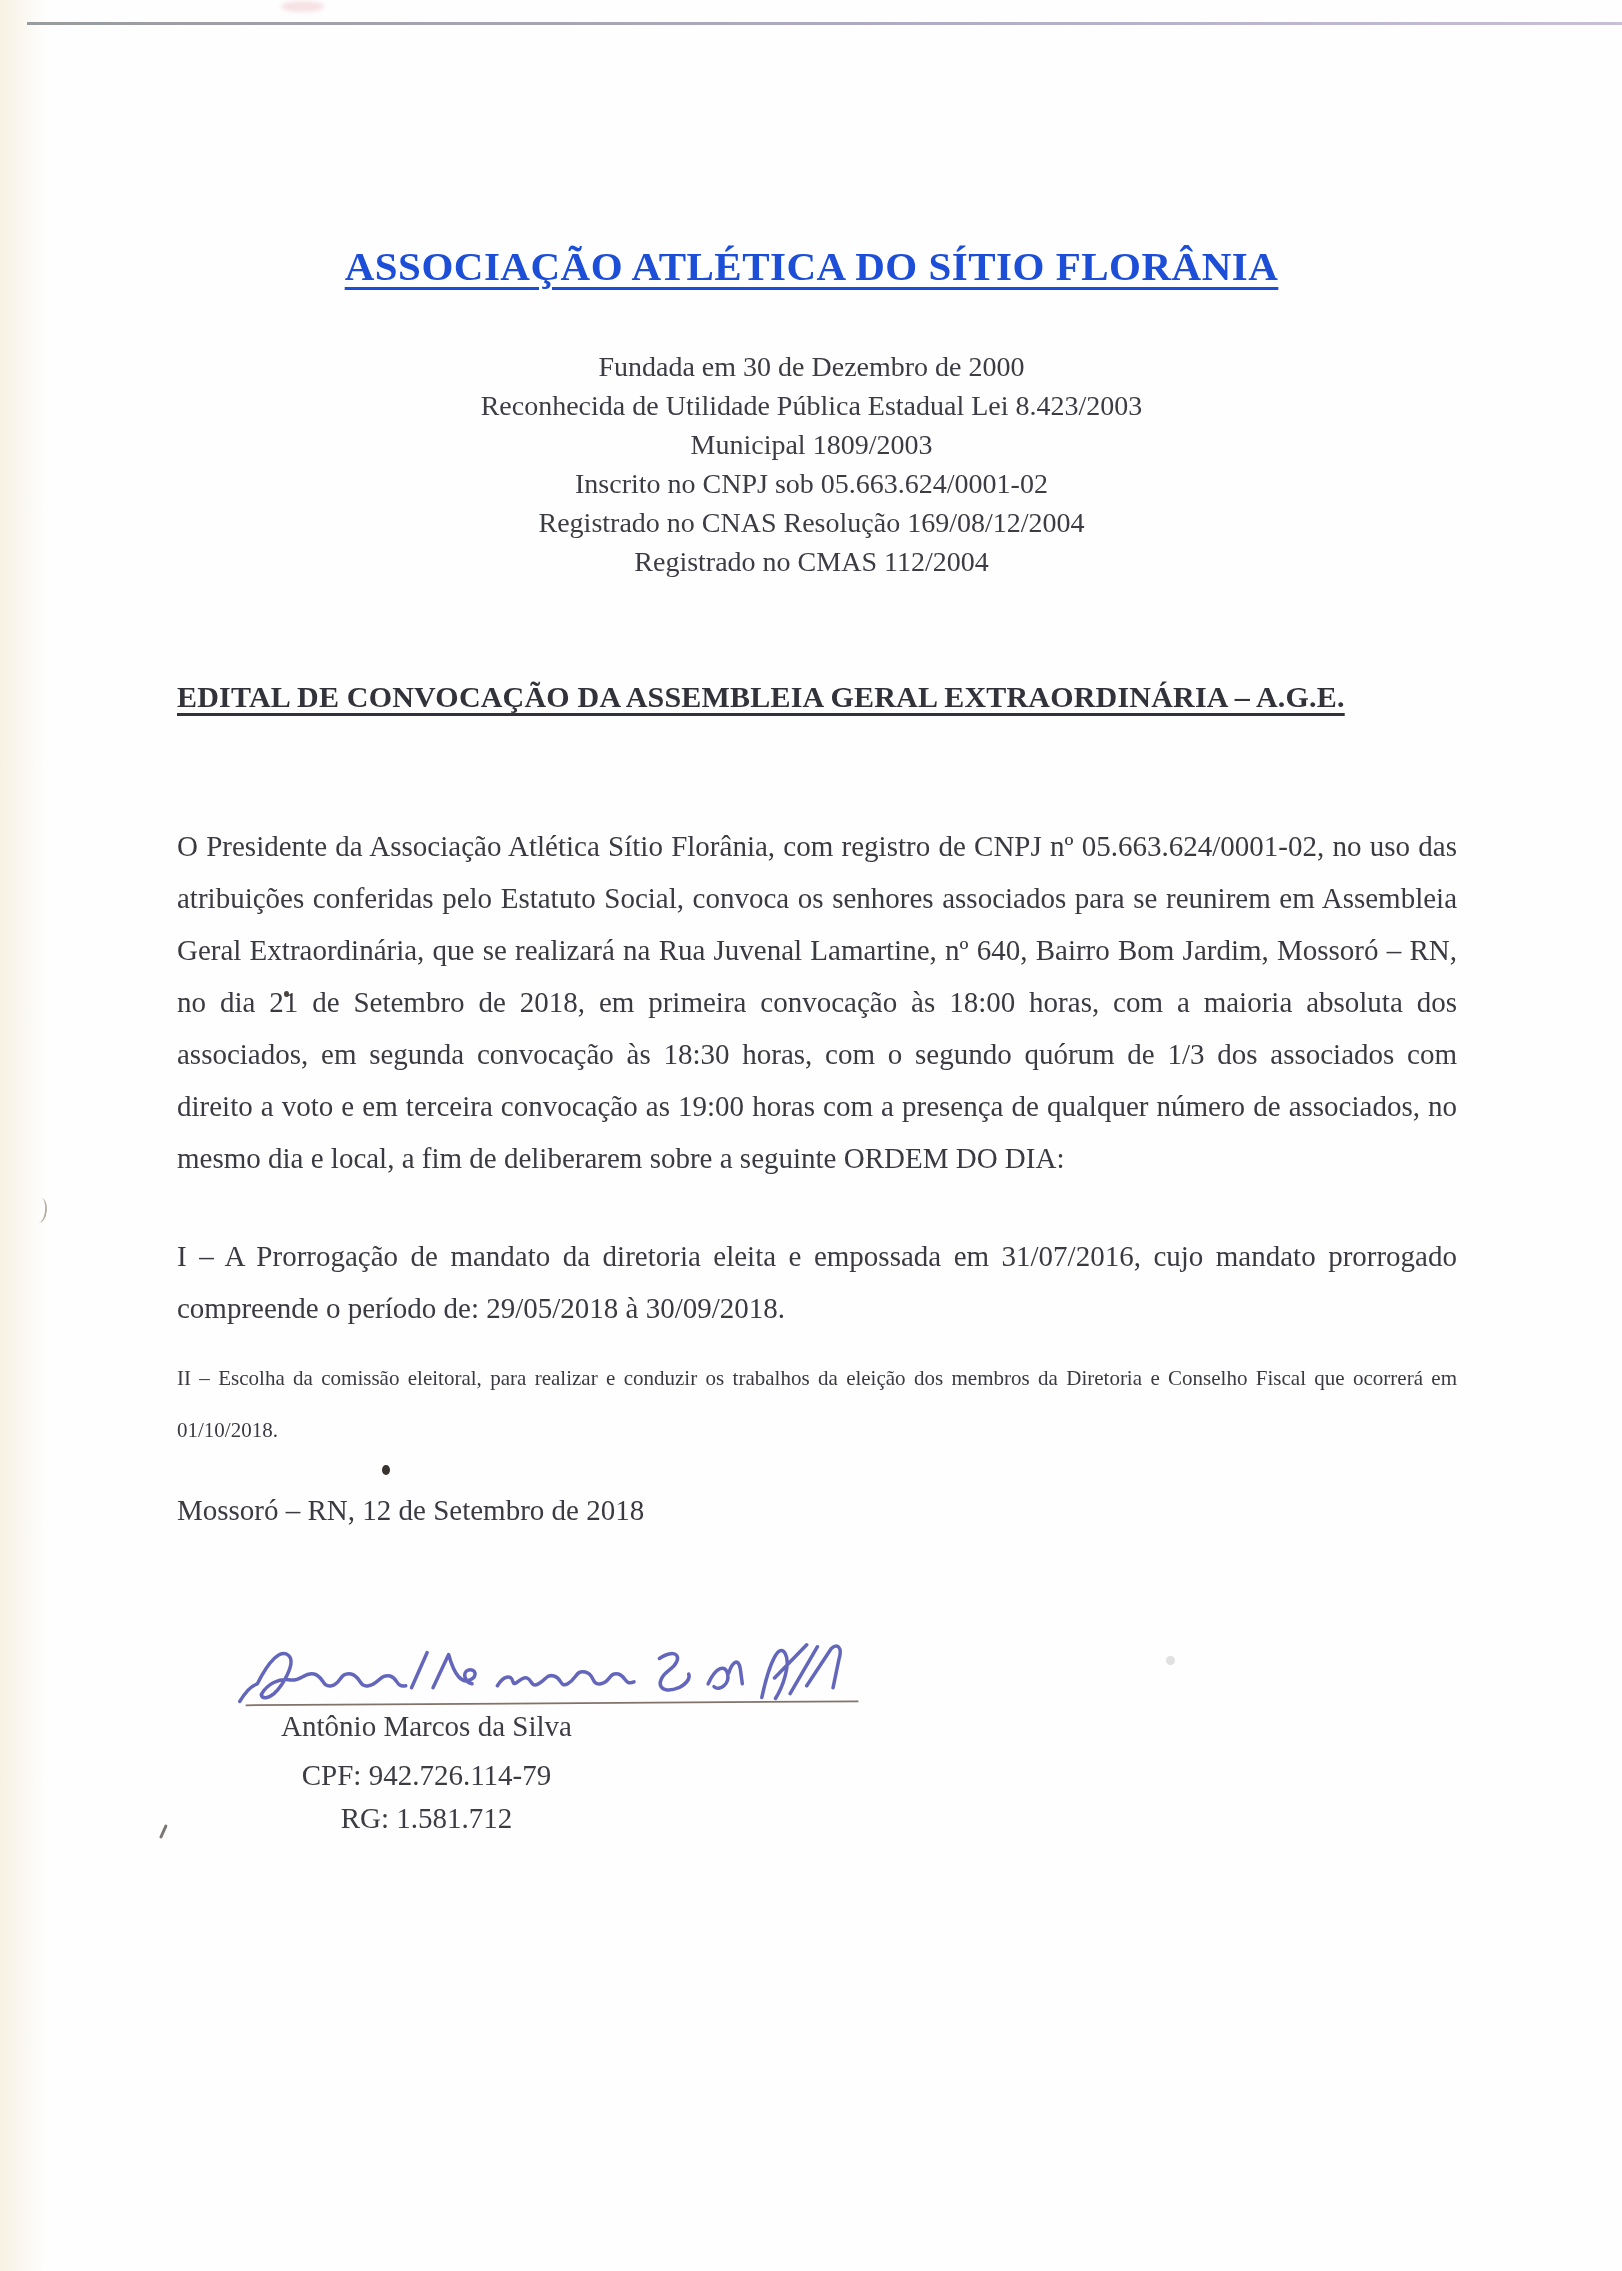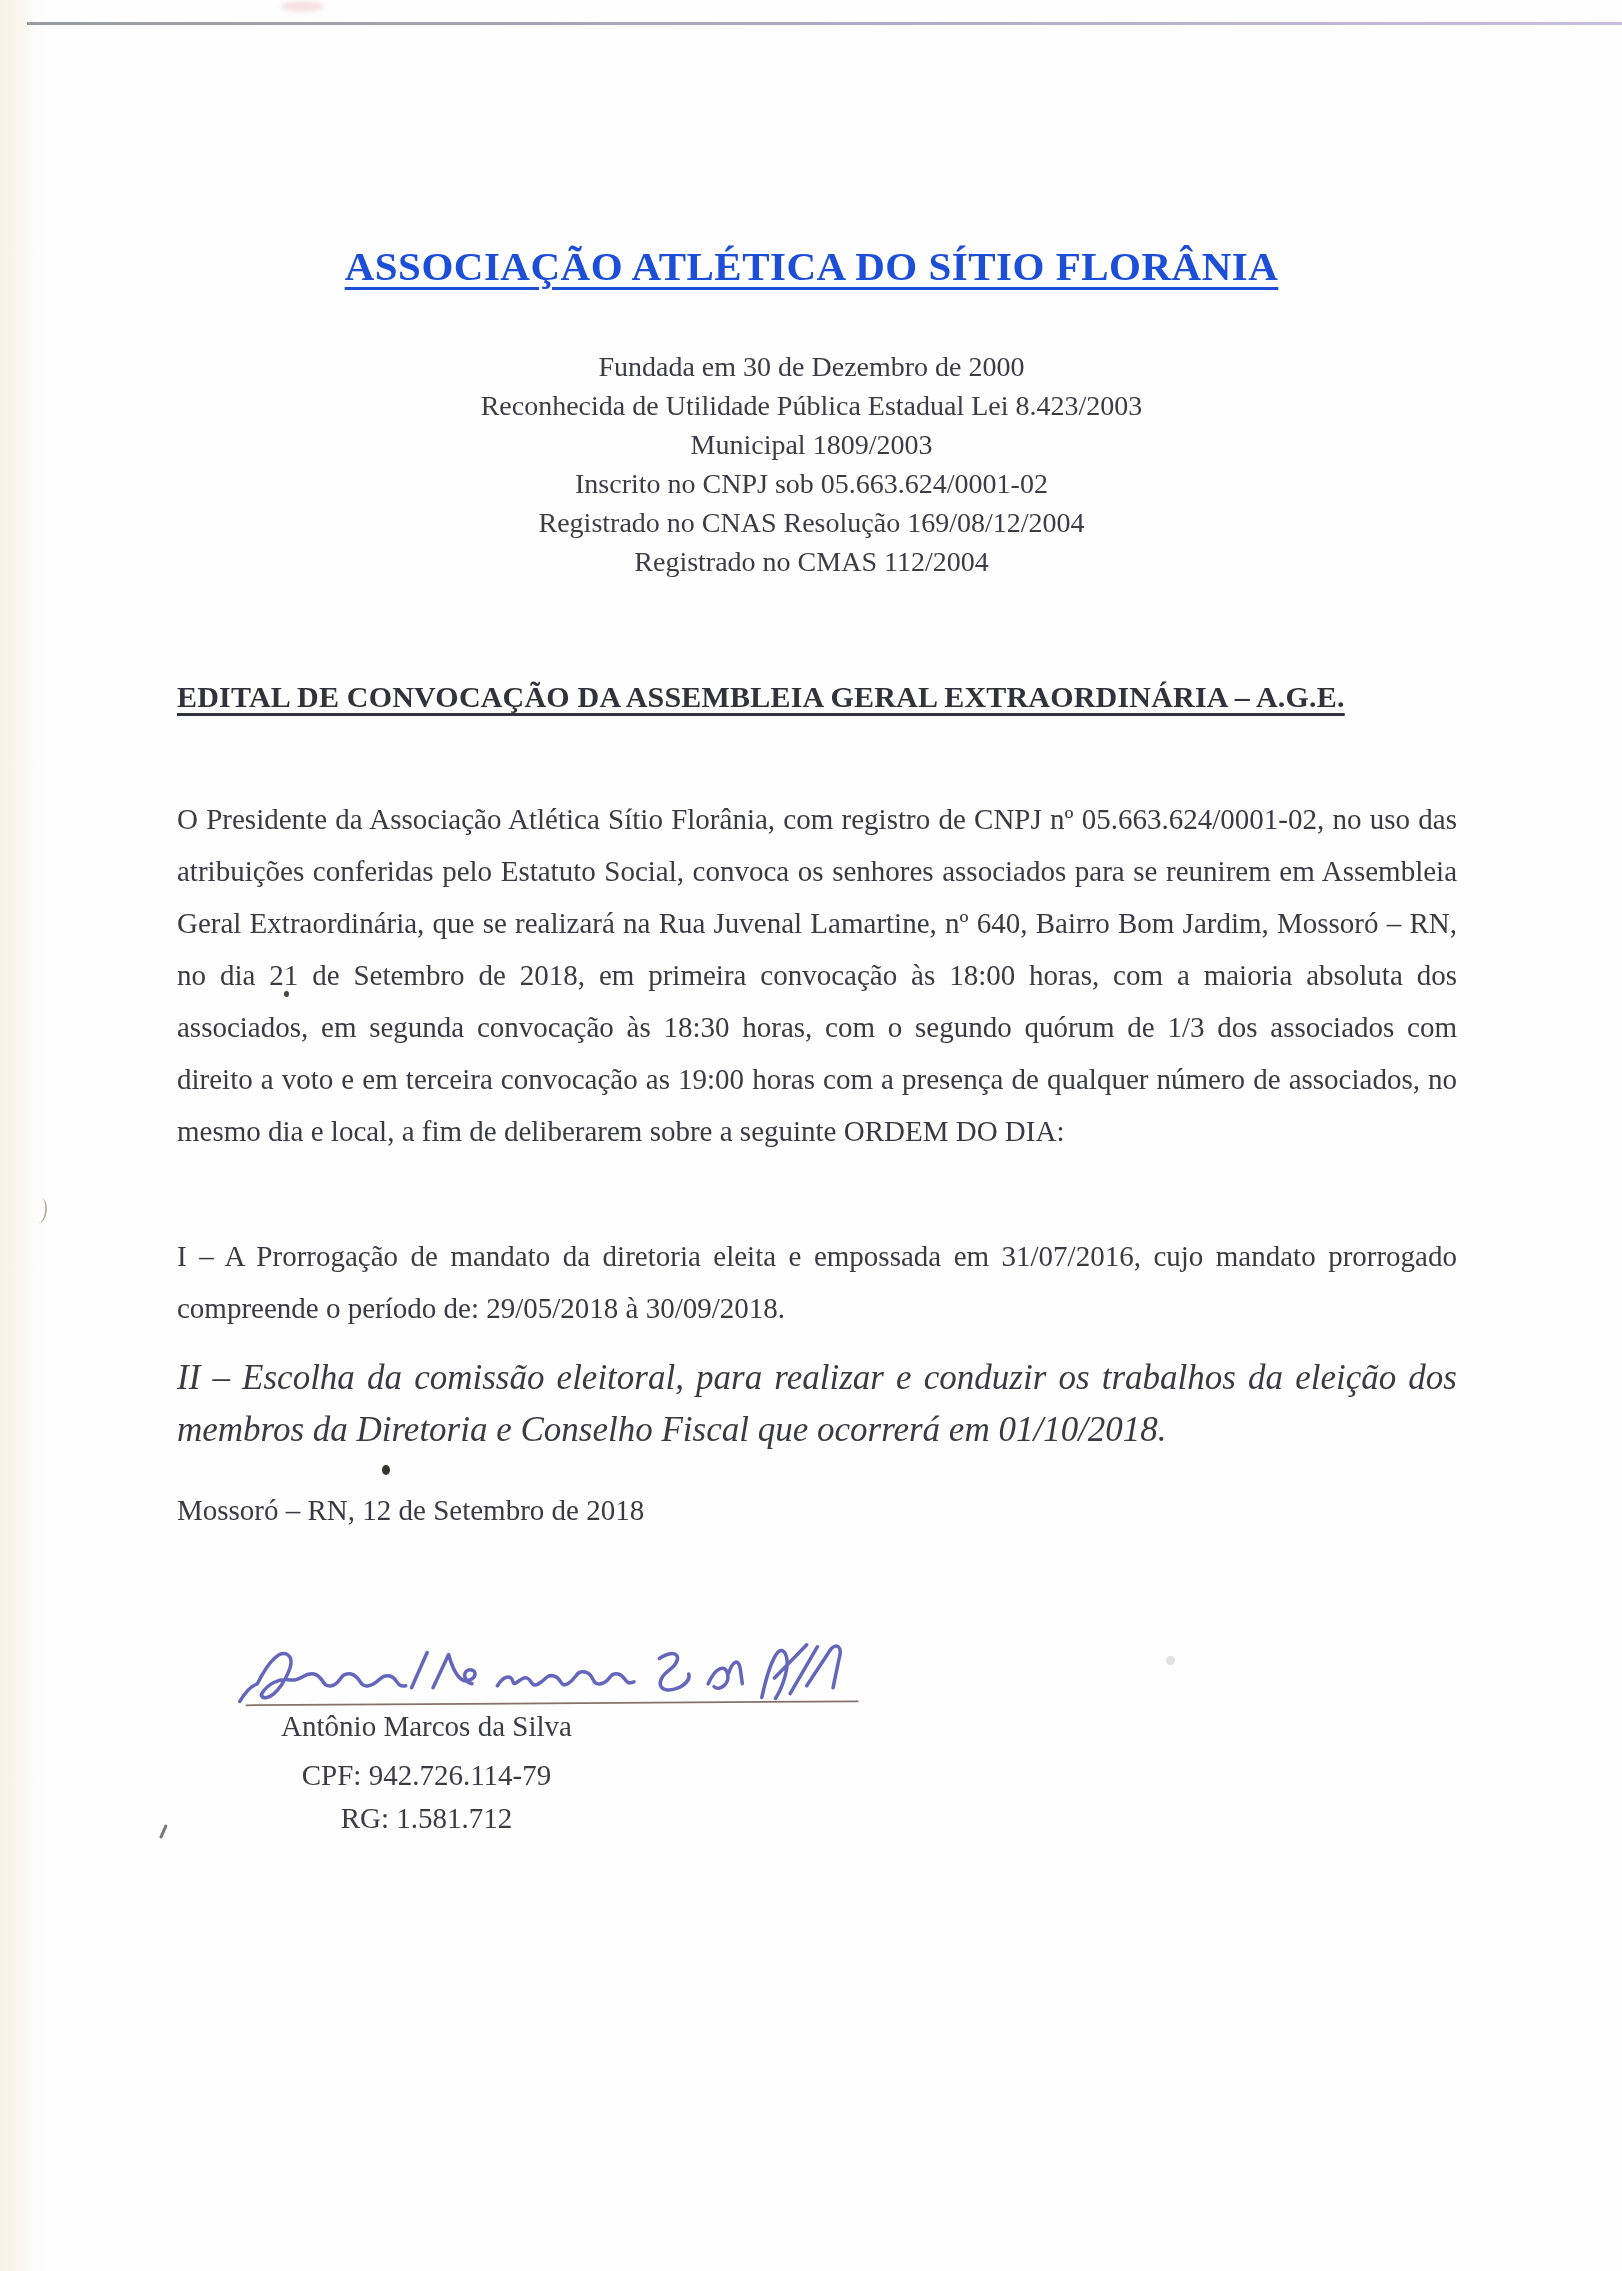--- a/index.html
+++ b/index.html
@@ -35,26 +35,26 @@
   .org-title{position:absolute;top:242px;left:0;width:100%;text-align:center;
     font-weight:bold;font-size:41px;letter-spacing:0.5px;color:#1d4ed8;}
   .org-title span{text-decoration:underline;text-underline-offset:6.8px;
     text-decoration-thickness:3.4px;}
   .org-header{position:absolute;top:347px;left:0;width:100%;text-align:center;
     font-size:28px;line-height:39px;color:#3c3c45;}
   .section-heading{position:absolute;top:680px;left:177px;width:1285px;
     font-weight:bold;font-size:30px;letter-spacing:0.2px;color:#32323a;}
   .section-heading span{text-decoration:underline;text-underline-offset:5.9px;
     text-decoration-thickness:2.9px;}
-  .body-par{position:absolute;top:793px;left:177px;width:1280px;
+  .body-par{position:absolute;top:820px;left:177px;width:1280px;
     font-size:29px;line-height:52px;text-align:justify;}
   .agenda-1{position:absolute;top:1230px;left:177px;width:1280px;
     font-size:29px;line-height:52px;text-align:justify;}
   .agenda-2{position:absolute;top:1352px;left:177px;width:1280px;
-    font-size:35px;line-height:52px;text-align:justify;font-style:italic;}
+    font-size:21px;line-height:52px;text-align:justify;}
   .date-line{position:absolute;top:1494px;left:177px;font-size:29px;}
 
   .signature-area{position:absolute;left:232px;top:1627px;width:644px;height:98px;}
   .sign-block{position:absolute;left:177px;top:1709px;width:499px;text-align:center;
     font-size:29px;color:#3c3c45;}
   .sign-name{line-height:35px;}
   .sign-role{margin-top:9.8px;line-height:35px;}
   .sign-cpf{margin-top:13.7px;line-height:35px;}
   .sign-rg{margin-top:8.8px;line-height:35px;}
 </style>

